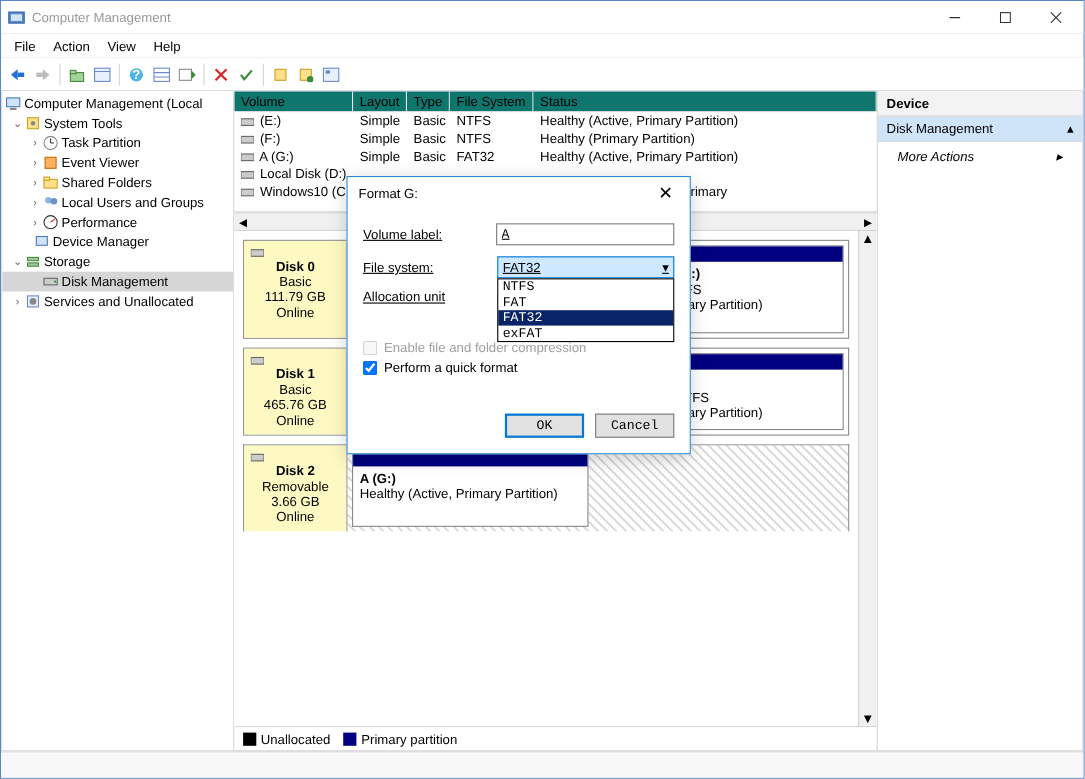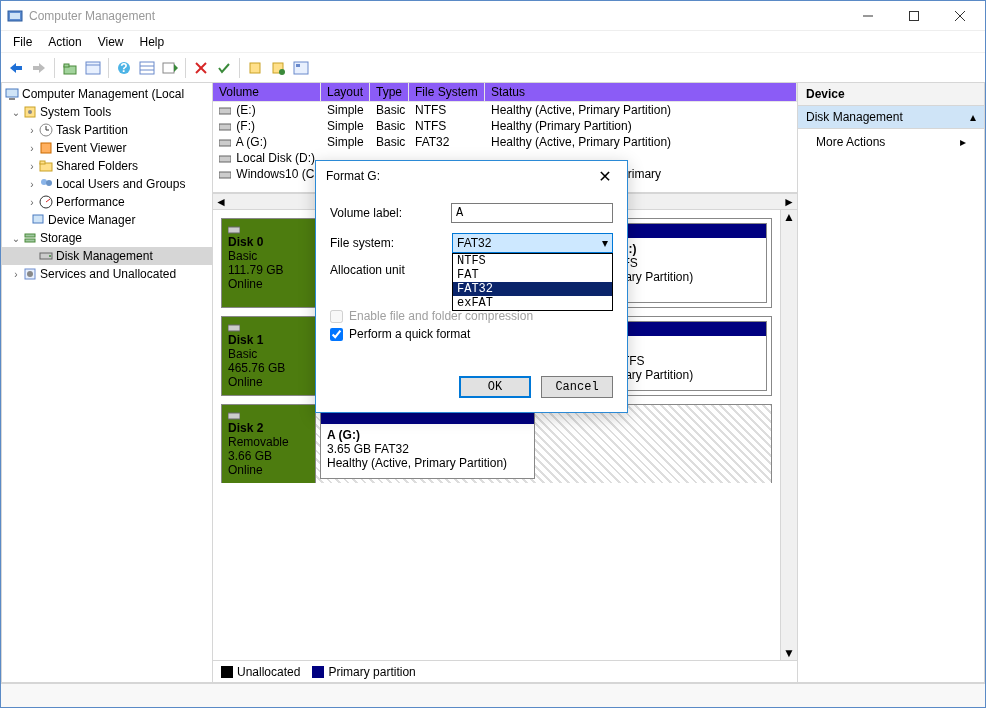--- a/index.html
+++ b/index.html
@@ -12,52 +12,52 @@
 .menuitem { padding: 2px 8px; }
 .toolbar { height: 30px; display: flex; align-items: center; padding: 0 4px; gap: 1px; border-bottom: 1px solid #d6d6d6; background: #fff; }
 .tbsep { width: 1px; height: 20px; background: #d6d6d6; margin: 0 3px; }
 .tbtn { width: 22px; height: 22px; display: inline-flex; align-items: center; justify-content: center; border: 1px solid transparent; border-radius: 2px; }
 .mainrow { display: flex; height: calc(100% - 30px - 22px - 30px - 24px); }
 .treepane { width: 212px; border: 1px solid #d6d6d6; border-top: none; overflow: hidden; background: #fff; padding: 2px 0; }
 .centerpane { flex: 1; display: flex; flex-direction: column; border: 1px solid #d6d6d6; border-left: none; border-top: none; min-width: 0; }
 .actionspane { width: 187px; border: 1px solid #d6d6d6; border-left: none; border-top: none; }
 .actions-hdr { background: #f3f3f3; padding: 4px 8px; font-weight: 600; border-bottom: 1px solid #d6d6d6; }
 .actions-group { background: #cfe4f7; padding: 4px 8px; border-bottom: 1px solid #d6d6d6; display: flex; justify-content: space-between; align-items:center;}
-.actions-item { padding: 6px 18px; display:flex; justify-content:space-between; align-items:center;}
+.actions-item { padding: 6px 18px; display:flex; justify-content:space-between; align-items:center;font-style:italic;}
 .tree-row { display: flex; align-items: center; padding: 1px 2px; white-space: nowrap; }
 .tree-row .exp { width: 12px; text-align: center; color: #666; font-size: 10px; display:inline-block;}
 .tree-row .ico { width: 16px; height: 16px; margin-right: 2px; display:inline-flex; align-items:center; justify-content:center; }
 .tree-row.selected { background: #d6d6d6; }
 .vollist { height: 110px; overflow: hidden; border-bottom: 1px solid #d6d6d6; }
 .vollist-hdr { display: flex; background: #fff; border-bottom: 1px solid #e5e5e5;}
-.vollist-hdr .col { border-right: 1px solid #e5e5e5; padding: 2px 6px; font-weight: 400; background:#8b5cf6;}
+.vollist-hdr .col { border-right: 1px solid #e5e5e5; padding: 2px 6px; font-weight: 400; background:#0f766e;}
 .vollist-row { display: flex; padding: 1px 0; }
 .vollist-row .cell { padding: 0 6px; white-space: nowrap; overflow: hidden; }
 .col-vol { width: 108px; } .col-lay { width: 49px; } .col-typ { width: 39px; } .col-fs { width: 76px; } .col-stat { flex: 1; }
 .disk-area { flex: 1; overflow: auto; background: #fff; position: relative; }
 .scrollrow-h { height: 17px; background: #f0f0f0; border-top: 1px solid #d6d6d6; border-bottom:1px solid #d6d6d6; display:flex; justify-content:space-between; align-items:center; padding:0 2px;}
 .scrollbar-v { width:17px; background:#f0f0f0; border-left:1px solid #d6d6d6;}
 .diskblock { display: flex; border: 1px solid #888; margin: 8px; }
-.diskmeta { width: 94px; padding: 6px; border-right: 1px solid #888; background: #4d7c0f; }
+.diskmeta { width: 94px; padding: 6px; border-right: 1px solid #888; background: #fef9c3; text-align: center; }
 .diskmeta .dname { font-weight: 700; }
 .diskparts { flex: 1; display: flex; gap: 4px; padding: 4px; }
 .partbox { border: 1px solid #888; flex:1; }
 .parthdr { background: #000080; height: 14px; }
 .partbody { padding: 4px 6px; font-size: 12px; }
 .partbody .pname { font-weight: 700; }
 .legend { height: 22px; border-top: 1px solid #d6d6d6; display: flex; align-items: center; padding: 0 8px; gap: 12px; }
 .lg-sw { width: 12px; height: 12px; display: inline-block; margin-right: 4px; vertical-align: middle;}
 .statusbar { height: 24px; border-top: 1px solid #d6d6d6; background: #f8f8f8; }
 
 .dialog { position: absolute; left: 314px; top: 159px; width: 313px; border: 1px solid #2b8ad6; background: #fff; box-shadow: 0 4px 16px rgba(0,0,0,0.2); z-index: 50; }
 .dlg-title { height: 30px; display: flex; align-items: center; padding: 0 10px; }
 .dlg-title span { flex: 1; }
 .dlg-close { width: 24px; height: 24px; display: inline-flex; align-items: center; justify-content: center; font-size: 16px;}
 .dlg-body { padding: 12px 14px 14px 14px; font-family: "SimSun","Courier New",monospace; font-size: 12px; }
-.dlg-row { display: flex; align-items: center; margin-bottom: 10px; }
+.dlg-row { display: flex; align-items: center; margin-bottom: 10px; text-decoration: underline; }
 .dlg-row label { width: 122px; }
 .dlg-row input[type=text] { flex: 1; border: 1px solid #7a7a7a; height: 20px; padding: 0 4px; font-family: "SimSun","Courier New",monospace;}
 .dlg-combo { flex: 1; position: relative; }
 .dlg-combo-field { border: 1px solid #0078d7; height: 20px; background: #cde8ff; padding: 0 4px; display:flex; align-items:center; justify-content:space-between;}
 .dlg-list { position: absolute; top: 20px; left: 0; right: 0; border: 1px solid #000; background: #fff; z-index: 60;}
 .dlg-list div { padding: 0 4px; font-family: "SimSun","Courier New",monospace;}
 .dlg-list .sel { background: #0a246a; color: #fff; }
 .dlg-chk { display: flex; align-items: center; margin: 4px 0; }
 .dlg-chk input { margin-right: 6px; }
 .dlg-btnrow { display: flex; justify-content: flex-end; gap: 10px; margin-top: 35px; }
@@ -407,21 +407,20 @@
           </div>
           <div class="diskblock" style="border-bottom: none;">
             <div class="diskmeta"><span><svg width="12" height="10">
                   <rect x="0" y="2" width="12" height="6" fill="#ccc" stroke="#666"></rect>
                 </svg></span> <span class="dname">Disk 2</span><div>Removable</div><div>3.66 GB</div><div>Online</div></div>
             <div class="diskparts" style="background: repeating-linear-gradient(45deg, rgb(255, 255, 255), rgb(255, 255, 255) 4px, rgb(221, 221, 221) 4px, rgb(221, 221, 221) 6px);">
               <div class="partbox" style="width: 48%; flex: 0 0 auto; background: rgb(255, 255, 255);">
                 <div class="parthdr"></div>
                 <div class="partbody">
                   <div class="pname">A  (G:)</div>
-                  <div>3.65 GB FAT32</div>
                   <div>Healthy (Active, Primary Partition)</div>
                 </div>
               </div>
             </div>
           </div>
         </div>
       <div class="scrollbar-v disk-scroll-col">
           <div style="text-align:center">▲</div>
           <div style="flex:1"></div>
           <div style="text-align:center">▼</div>

